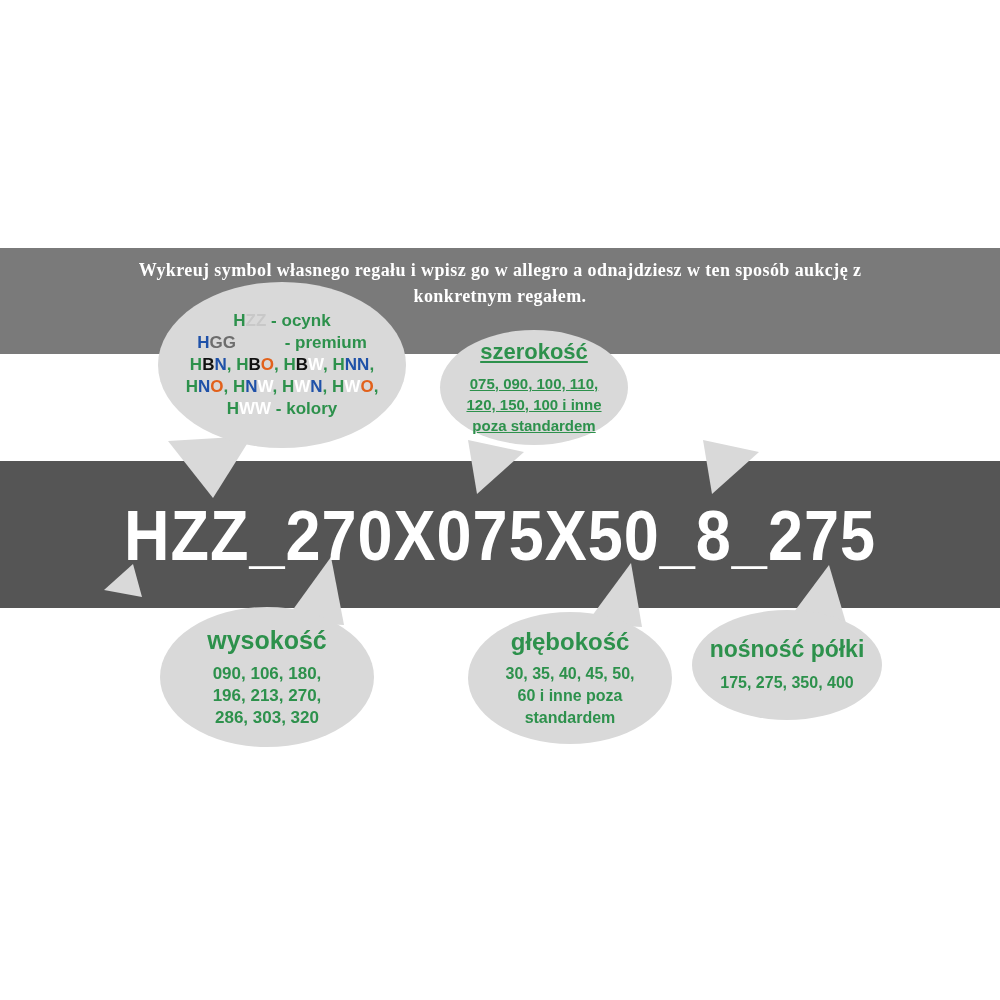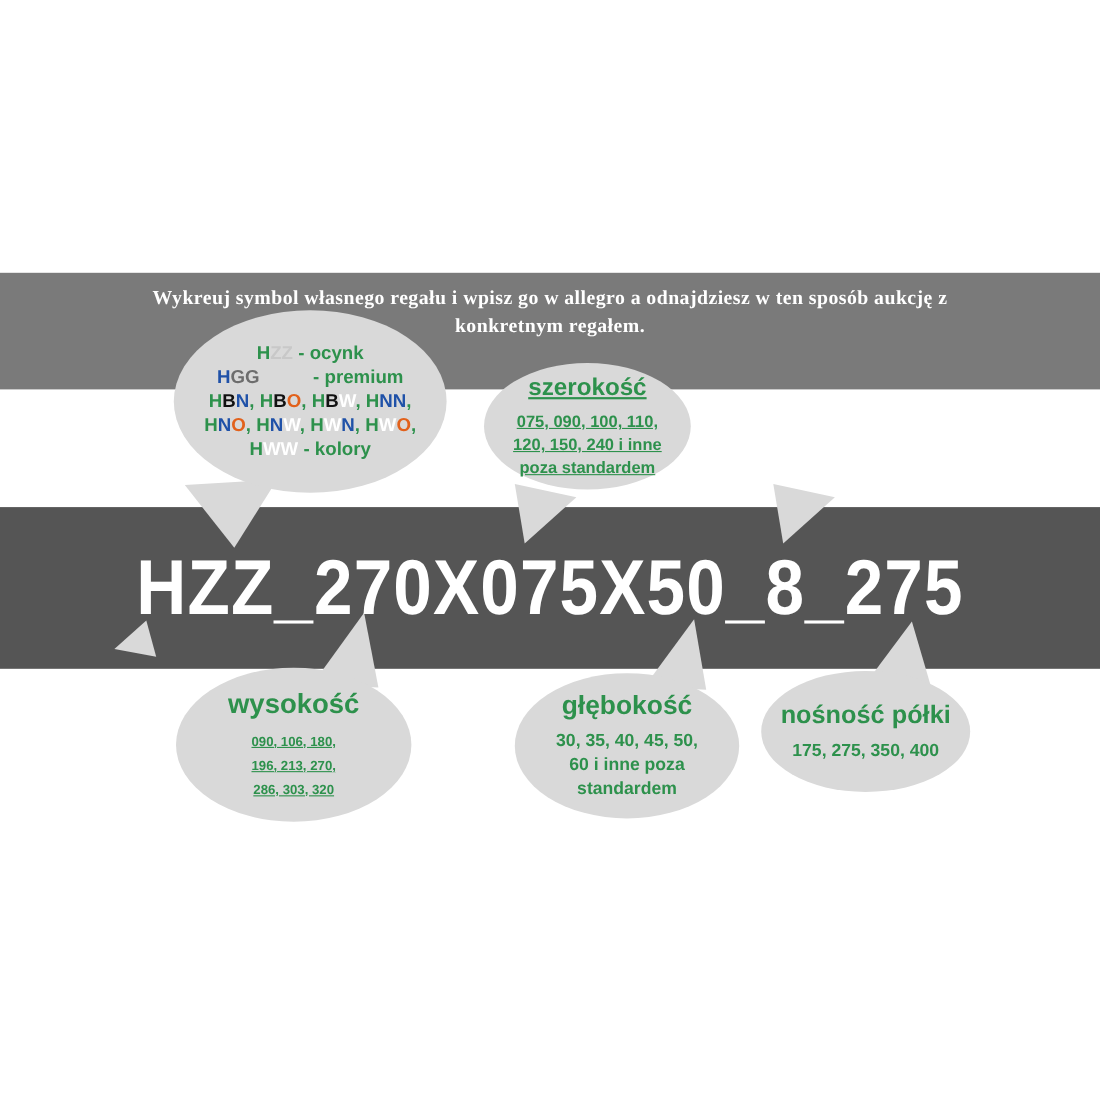--- a/index.html
+++ b/index.html
@@ -33,21 +33,21 @@
 
   .b-width{left:440px;top:330px;width:188px;height:115px;text-decoration:underline;}
   .b-count{left:676px;top:330px;width:192px;height:115px;}
   .b-width .b-title,.b-count .b-title{font-size:22px;margin-bottom:8px;}
   .b-width .b-body,.b-count .b-body{font-size:15px;line-height:21px;}
 
   .b-brand{left:42px;top:592px;width:114px;height:66px;font-size:20px;letter-spacing:1px;}
 
   .b-height{left:160px;top:607px;width:214px;height:140px;}
   .b-height .b-title{font-size:25px;margin-bottom:8px;}
-  .b-height .b-body{font-size:12px;line-height:22px;text-decoration:underline;}
+  .b-height .b-body{font-size:17px;line-height:22px;}
 
   .b-depth{left:468px;top:612px;width:204px;height:132px;}
   .b-depth .b-title{font-size:24px;margin-bottom:7px;}
   .b-depth .b-body{font-size:16px;line-height:22px;}
 
   .b-load{left:692px;top:610px;width:190px;height:110px;}
   .b-load .b-title{font-size:23px;margin-bottom:9px;text-align:center;}
   .b-load .b-body{font-size:16px;line-height:22px;}
 </style>
 </head>
@@ -81,21 +81,21 @@
         <div><span style="color: rgb(45, 145, 76);">H</span><span style="color: rgb(17, 17, 17);">B</span><span style="color: rgb(31, 81, 168);">N</span><span style="color: rgb(45, 145, 76);">, </span><span style="color: rgb(45, 145, 76);">H</span><span style="color: rgb(17, 17, 17);">B</span><span style="color: rgb(226, 97, 27);">O</span><span style="color: rgb(45, 145, 76);">, </span><span style="color: rgb(45, 145, 76);">H</span><span style="color: rgb(17, 17, 17);">B</span><span style="color: rgb(255, 255, 255);">W</span><span style="color: rgb(45, 145, 76);">, </span><span style="color: rgb(45, 145, 76);">H</span><span style="color: rgb(31, 81, 168);">NN</span><span style="color: rgb(45, 145, 76);">,</span></div>
         <div><span style="color: rgb(45, 145, 76);">H</span><span style="color: rgb(31, 81, 168);">N</span><span style="color: rgb(226, 97, 27);">O</span><span style="color: rgb(45, 145, 76);">, </span><span style="color: rgb(45, 145, 76);">H</span><span style="color: rgb(31, 81, 168);">N</span><span style="color: rgb(255, 255, 255);">W</span><span style="color: rgb(45, 145, 76);">, </span><span style="color: rgb(45, 145, 76);">H</span><span style="color: rgb(255, 255, 255);">W</span><span style="color: rgb(31, 81, 168);">N</span><span style="color: rgb(45, 145, 76);">, </span><span style="color: rgb(45, 145, 76);">H</span><span style="color: rgb(255, 255, 255);">W</span><span style="color: rgb(226, 97, 27);">O</span><span style="color: rgb(45, 145, 76);">,</span></div>
         <div><span style="color: rgb(45, 145, 76);">H</span><span style="color: rgb(255, 255, 255);">WW</span><span style="color: rgb(45, 145, 76);"> - kolory</span></div>
       </div>
   </div>
 
   <div class="bubble b-width">
     <div class="b-title">szerokość</div>
     <div class="b-body">
         <div>075, 090, 100, 110,</div>
-        <div>120, 150, 240  i inne</div>
+        <div>120, 150, 100  i inne</div>
         <div>poza standardem</div>
       </div>
   </div>
 
 
   <div class="big-code">HZZ_270X075X50_8_275</div>
 
 
   <div class="bubble b-height">
     <div class="b-title">wysokość</div>

